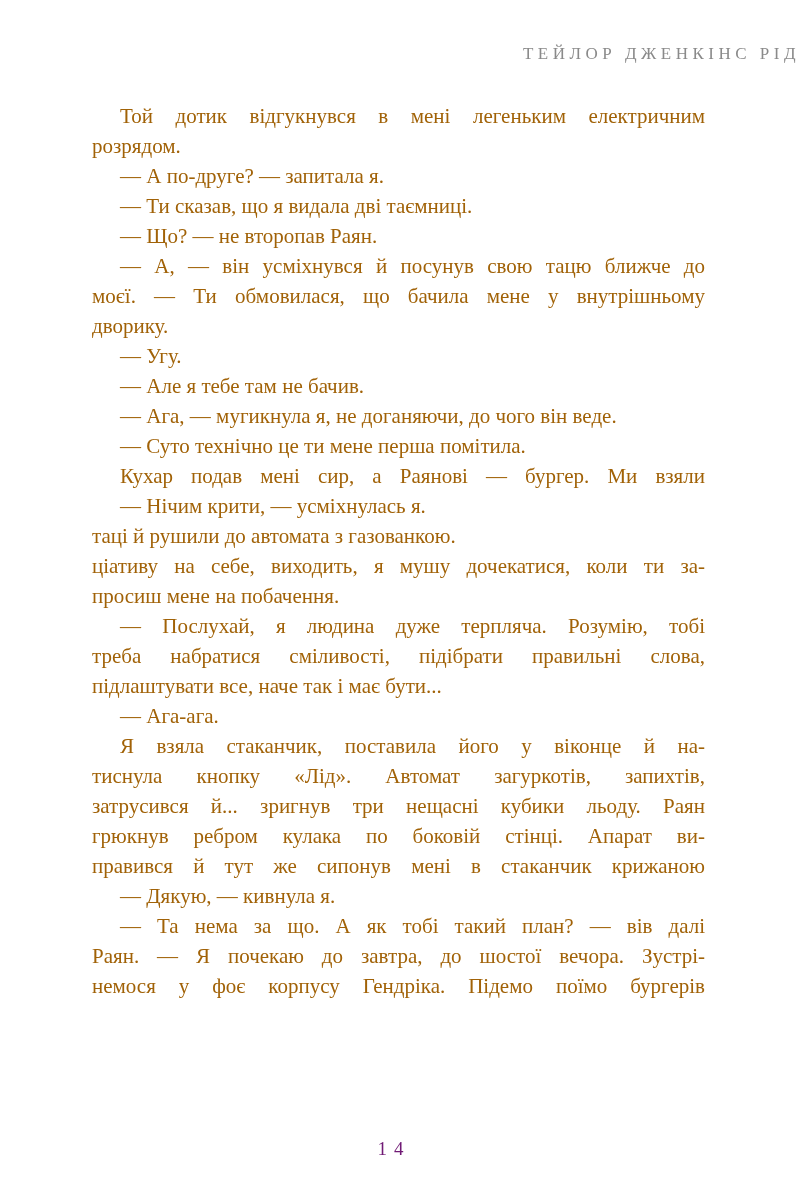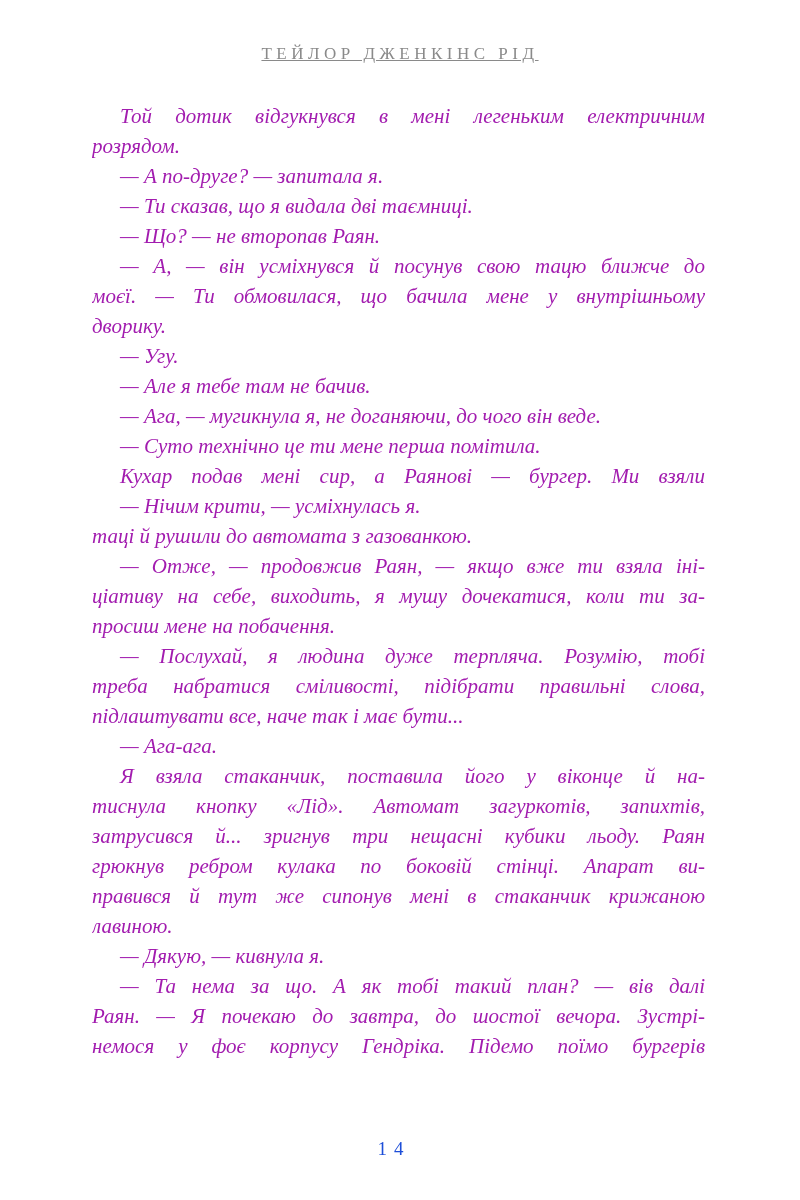--- a/index.html
+++ b/index.html
@@ -13,26 +13,25 @@
     height: 1200px;
     background: #ffffff;
     overflow: hidden;
     font-family: "Liberation Serif", "DejaVu Serif", serif;
   }
   .running-header {
     position: absolute;
     top: 44px;
     left: 0;
     width: 800px;
-    text-align: center;
+    text-align: right;
     font-size: 17px;
     letter-spacing: 4.5px;
     color: #8a8a8a;
     font-weight: normal;
-    text-decoration: underline;
   }
   .text-block {
     position: absolute;
     top: 101px;
     left: 92px;
     width: 613px;
     color: #1c1c1c;
   }
   .line {
     height: 30px;
@@ -60,49 +59,47 @@
     letter-spacing: 7px;
     color: #2e2e2e;
   }
 </style>
 </head>
 <body>
 
 <div class="page" style="background: rgb(255, 255, 255);">
   <div class="running-header" style="color: rgb(138, 138, 138);">ТЕЙЛОР ДЖЕНКІНС РІД</div>
 
-  <div class="text-block" id="text-block" style="color: #a21caf; font-style: italic;">
+  <div class="text-block" id="text-block" style="color: #a16207;">
       <div class="line indent justify">Той дотик відгукнувся в мені легеньким електричним</div>
       <div class="line nowrap">розрядом.</div>
       <div class="line indent nowrap">— А по-друге? — запитала я.</div>
       <div class="line indent nowrap">— Ти сказав, що я видала дві таємниці.</div>
       <div class="line indent nowrap">— Що? — не второпав Раян.</div>
       <div class="line indent justify">— А, — він усміхнувся й посунув свою тацю ближче до</div>
       <div class="line justify">моєї. — Ти обмовилася, що бачила мене у внутрішньому</div>
       <div class="line nowrap">дворику.</div>
       <div class="line indent nowrap">— Угу.</div>
       <div class="line indent nowrap">— Але я тебе там не бачив.</div>
       <div class="line indent nowrap">— Ага, — мугикнула я, не доганяючи, до чого він веде.</div>
       <div class="line indent nowrap">— Суто технічно це ти мене перша помітила.</div>
       <div class="line indent justify">Кухар подав мені сир, а Раянові — бургер. Ми взяли</div>
       <div class="line indent nowrap">— Нічим крити, — усміхнулась я.</div>
       <div class="line nowrap">таці й рушили до автомата з газованкою.</div>
-      <div class="line indent justify">— Отже, — продовжив Раян, — якщо вже ти взяла іні-</div>
       <div class="line justify">ціативу на себе, виходить, я мушу дочекатися, коли ти за-</div>
       <div class="line nowrap">просиш мене на побачення.</div>
       <div class="line indent justify">— Послухай, я людина дуже терпляча. Розумію, тобі</div>
       <div class="line justify">треба набратися сміливості, підібрати правильні слова,</div>
       <div class="line nowrap">підлаштувати все, наче так і має бути...</div>
       <div class="line indent nowrap">— Ага-ага.</div>
       <div class="line indent justify">Я взяла стаканчик, поставила його у віконце й на-</div>
       <div class="line justify">тиснула кнопку «Лід». Автомат загуркотів, запихтів,</div>
       <div class="line justify">затрусився й... зригнув три нещасні кубики льоду. Раян</div>
       <div class="line justify">грюкнув ребром кулака по боковій стінці. Апарат ви-</div>
       <div class="line justify">правився й тут же сипонув мені в стаканчик крижаною</div>
-      <div class="line nowrap">лавиною.</div>
       <div class="line indent nowrap">— Дякую, — кивнула я.</div>
       <div class="line indent justify">— Та нема за що. А як тобі такий план? — вів далі</div>
       <div class="line justify">Раян. — Я почекаю до завтра, до шостої вечора. Зустрі-</div>
       <div class="line justify">немося у фоє корпусу Гендріка. Підемо поїмо бургерів</div>
     </div>
 
-  <div class="page-number" style="color: #1d4ed8;">14</div>
+  <div class="page-number" style="color: #701a75;">14</div>
 </div>
 
 </body></html>

